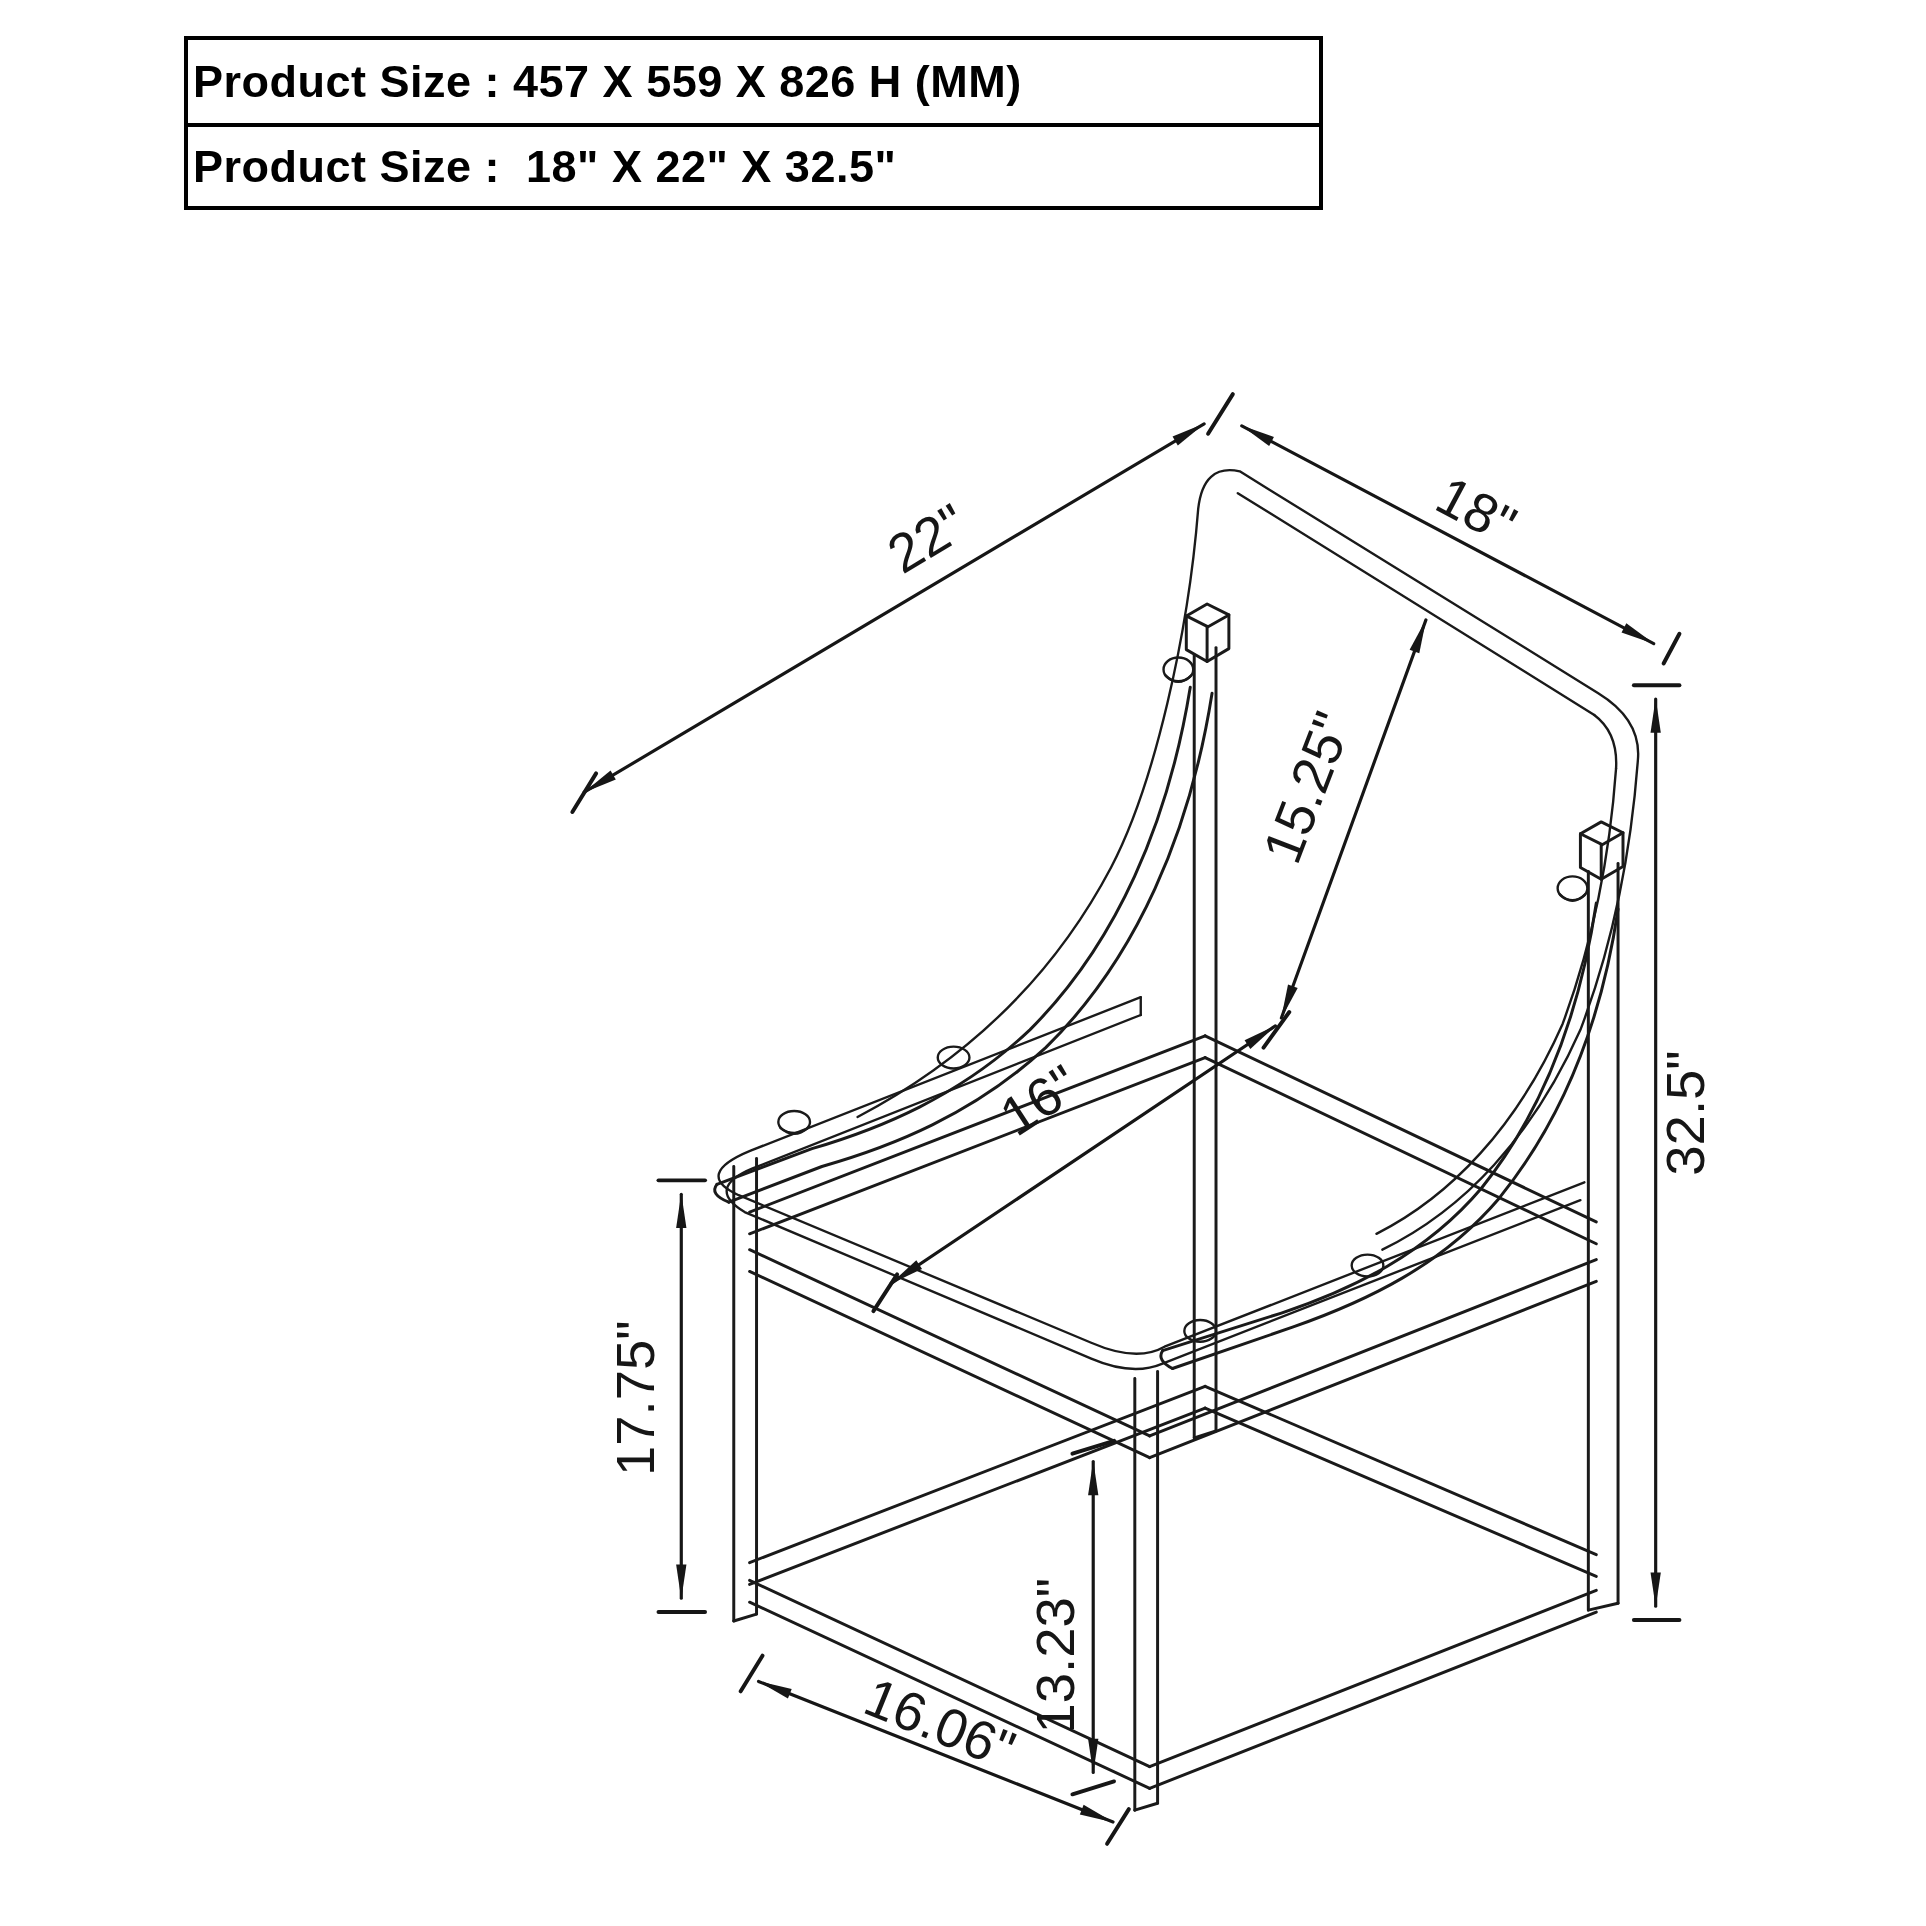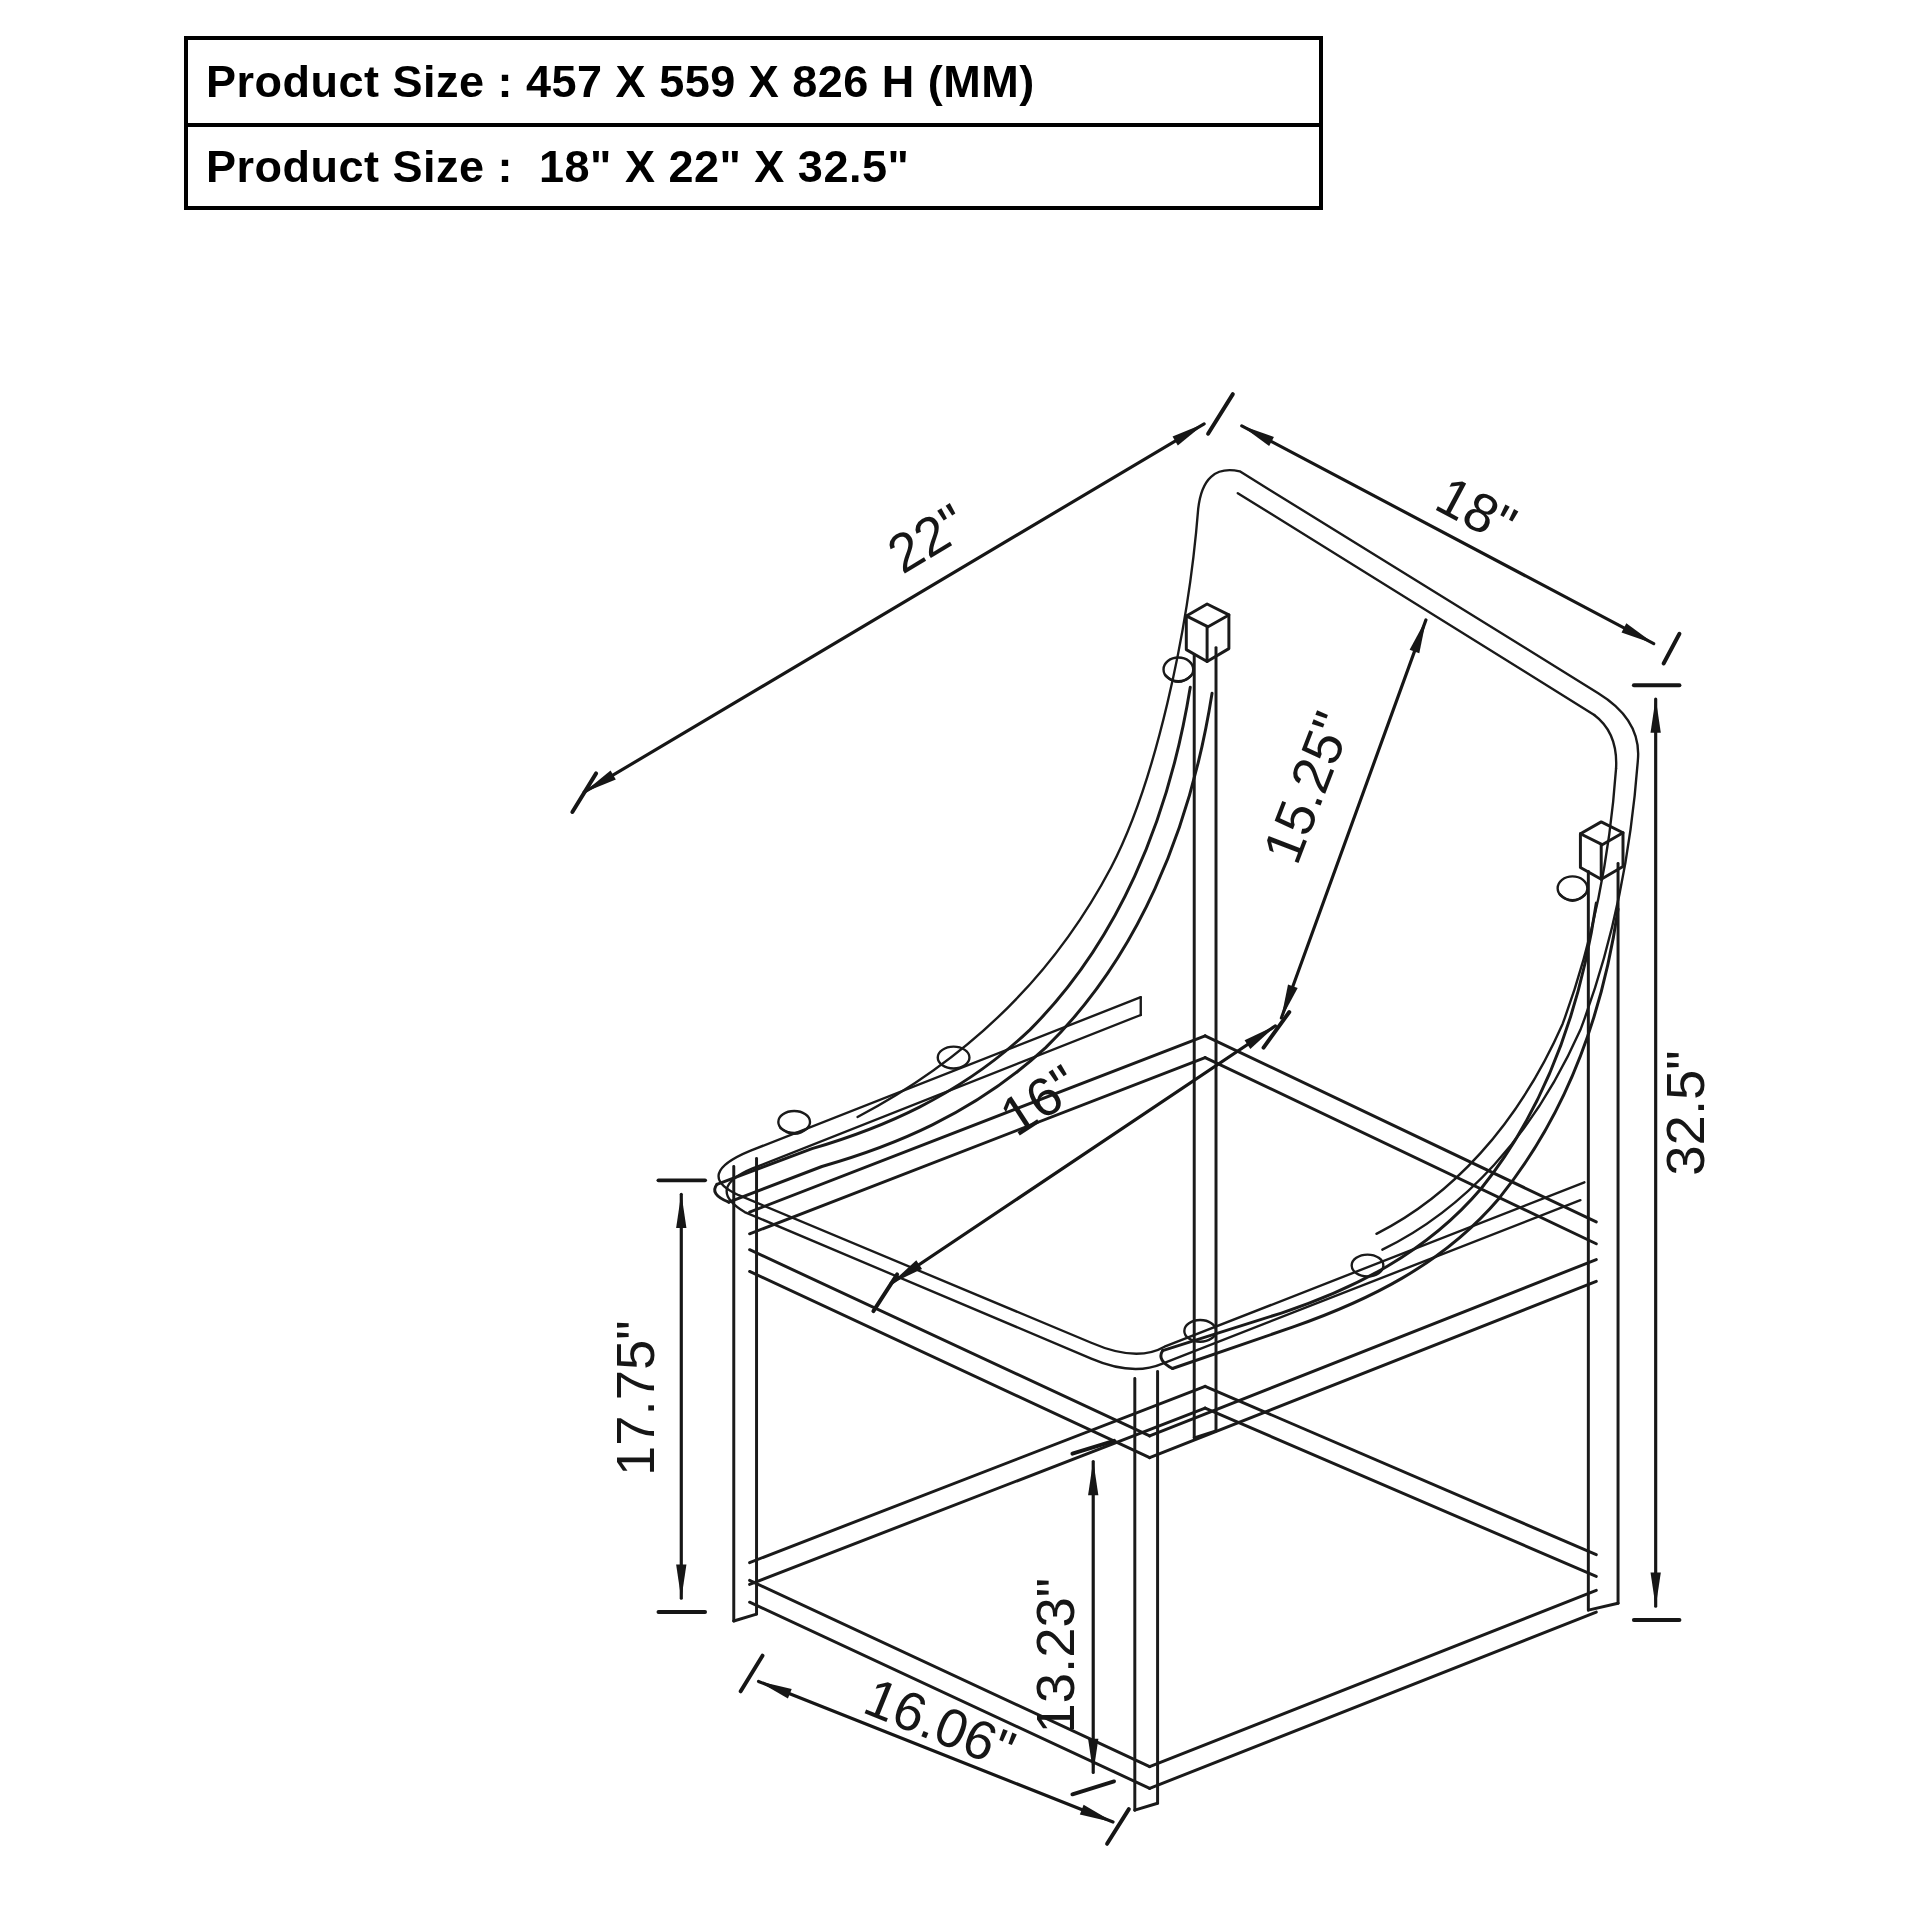--- a/index.html
+++ b/index.html
@@ -9,21 +9,21 @@
     background:#ffffff;
     font-family:"Liberation Sans",sans-serif;
     overflow:hidden;
   }
   .title-box{
     position:absolute;left:184px;top:36px;width:1139px;
     border:4px solid #000;background:#fff;box-sizing:border-box;
   }
   .title-row{
     height:83px;display:flex;align-items:center;
-    padding-left:18px;box-sizing:border-box;
+    padding-left:5px;box-sizing:border-box;
     font-weight:bold;font-size:45px;letter-spacing:0.5px;
     color:#000;white-space:pre;
   }
   .title-row + .title-row{border-top:4px solid #000;}
   svg{position:absolute;left:0;top:0;}
   .ln{fill:none;stroke:#1a1a1a;stroke-width:3;stroke-linecap:round;stroke-linejoin:round;}
   .thin{fill:none;stroke:#1a1a1a;stroke-width:2.4;stroke-linecap:round;stroke-linejoin:round;}
   .dimln{fill:none;stroke:#161616;stroke-width:3.2;stroke-linecap:round;}
   .tick{fill:none;stroke:#161616;stroke-width:4;stroke-linecap:round;}
   .dimtxt{font-family:"Liberation Sans",sans-serif;font-size:55px;fill:#161616;text-anchor:middle;}

